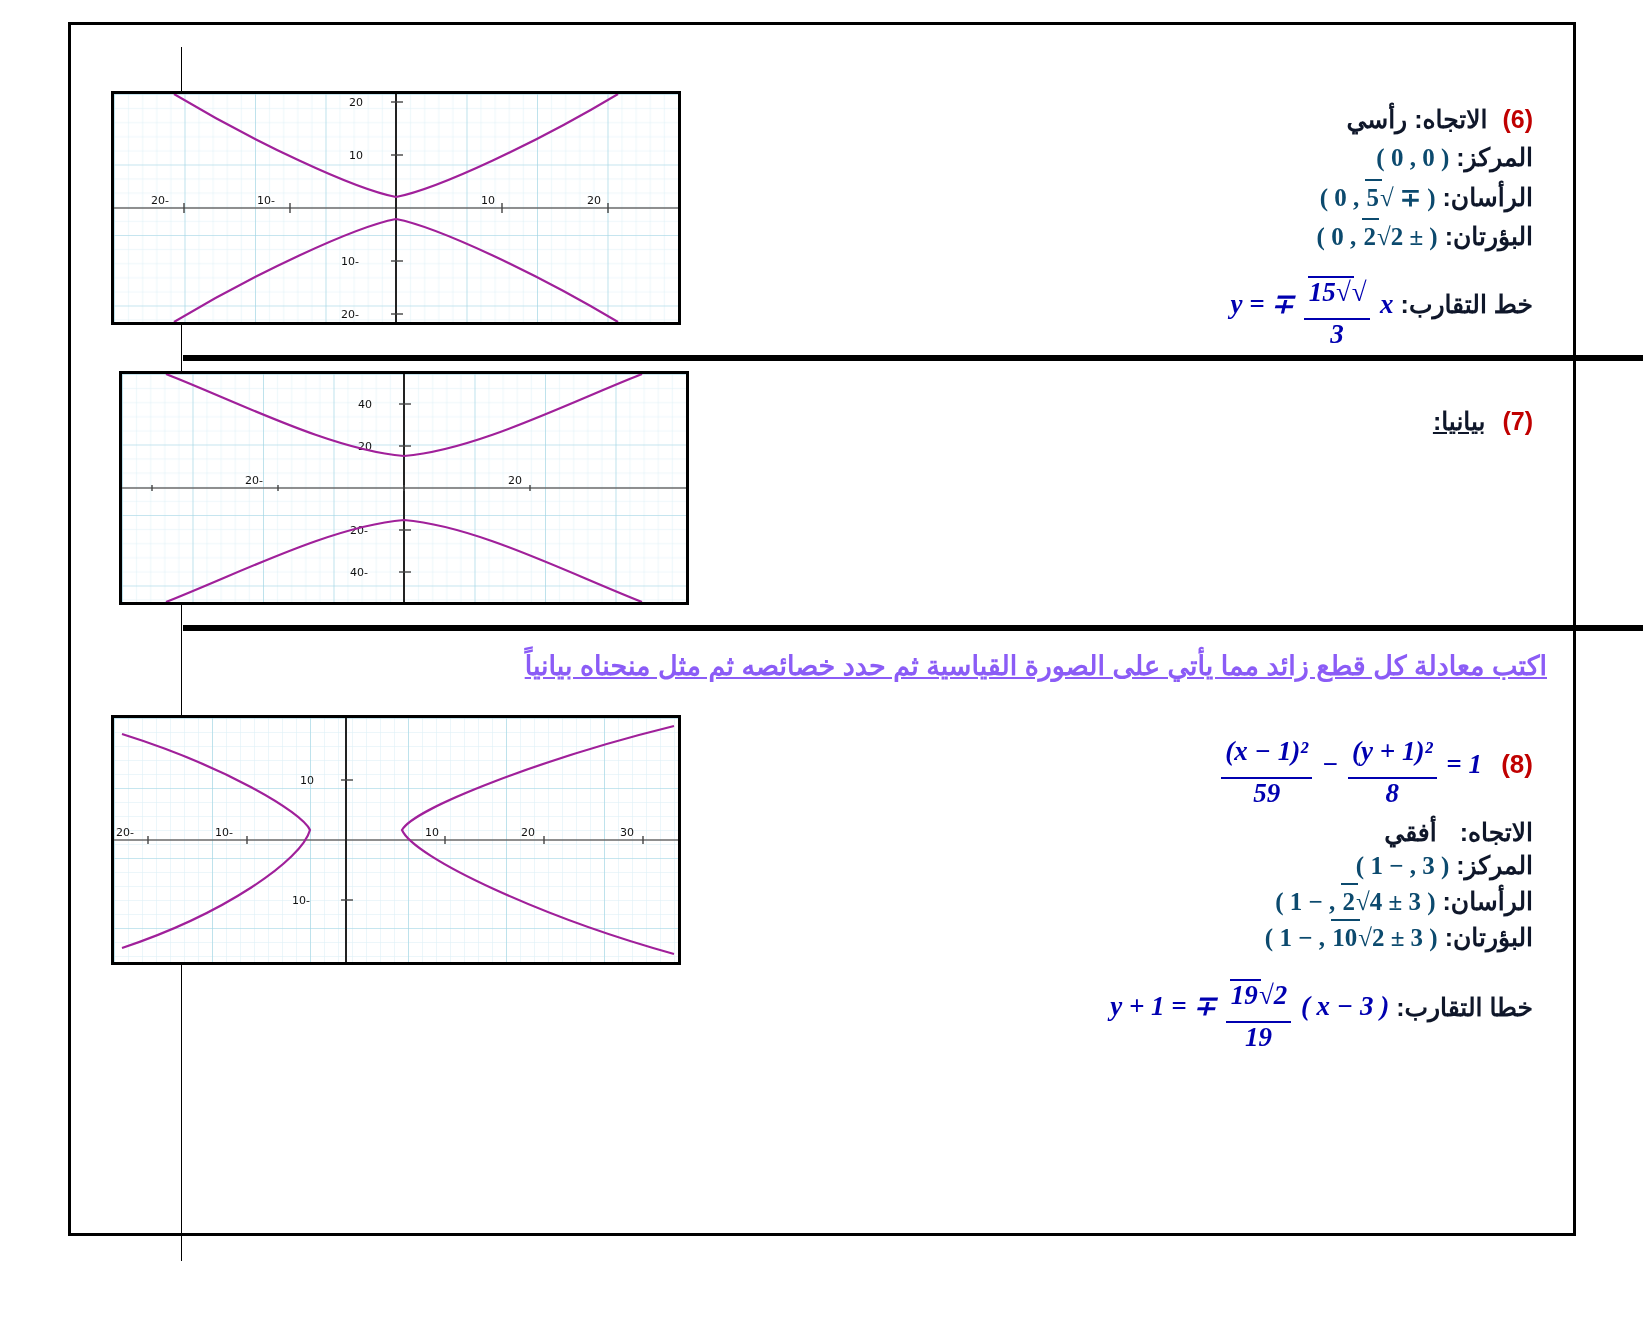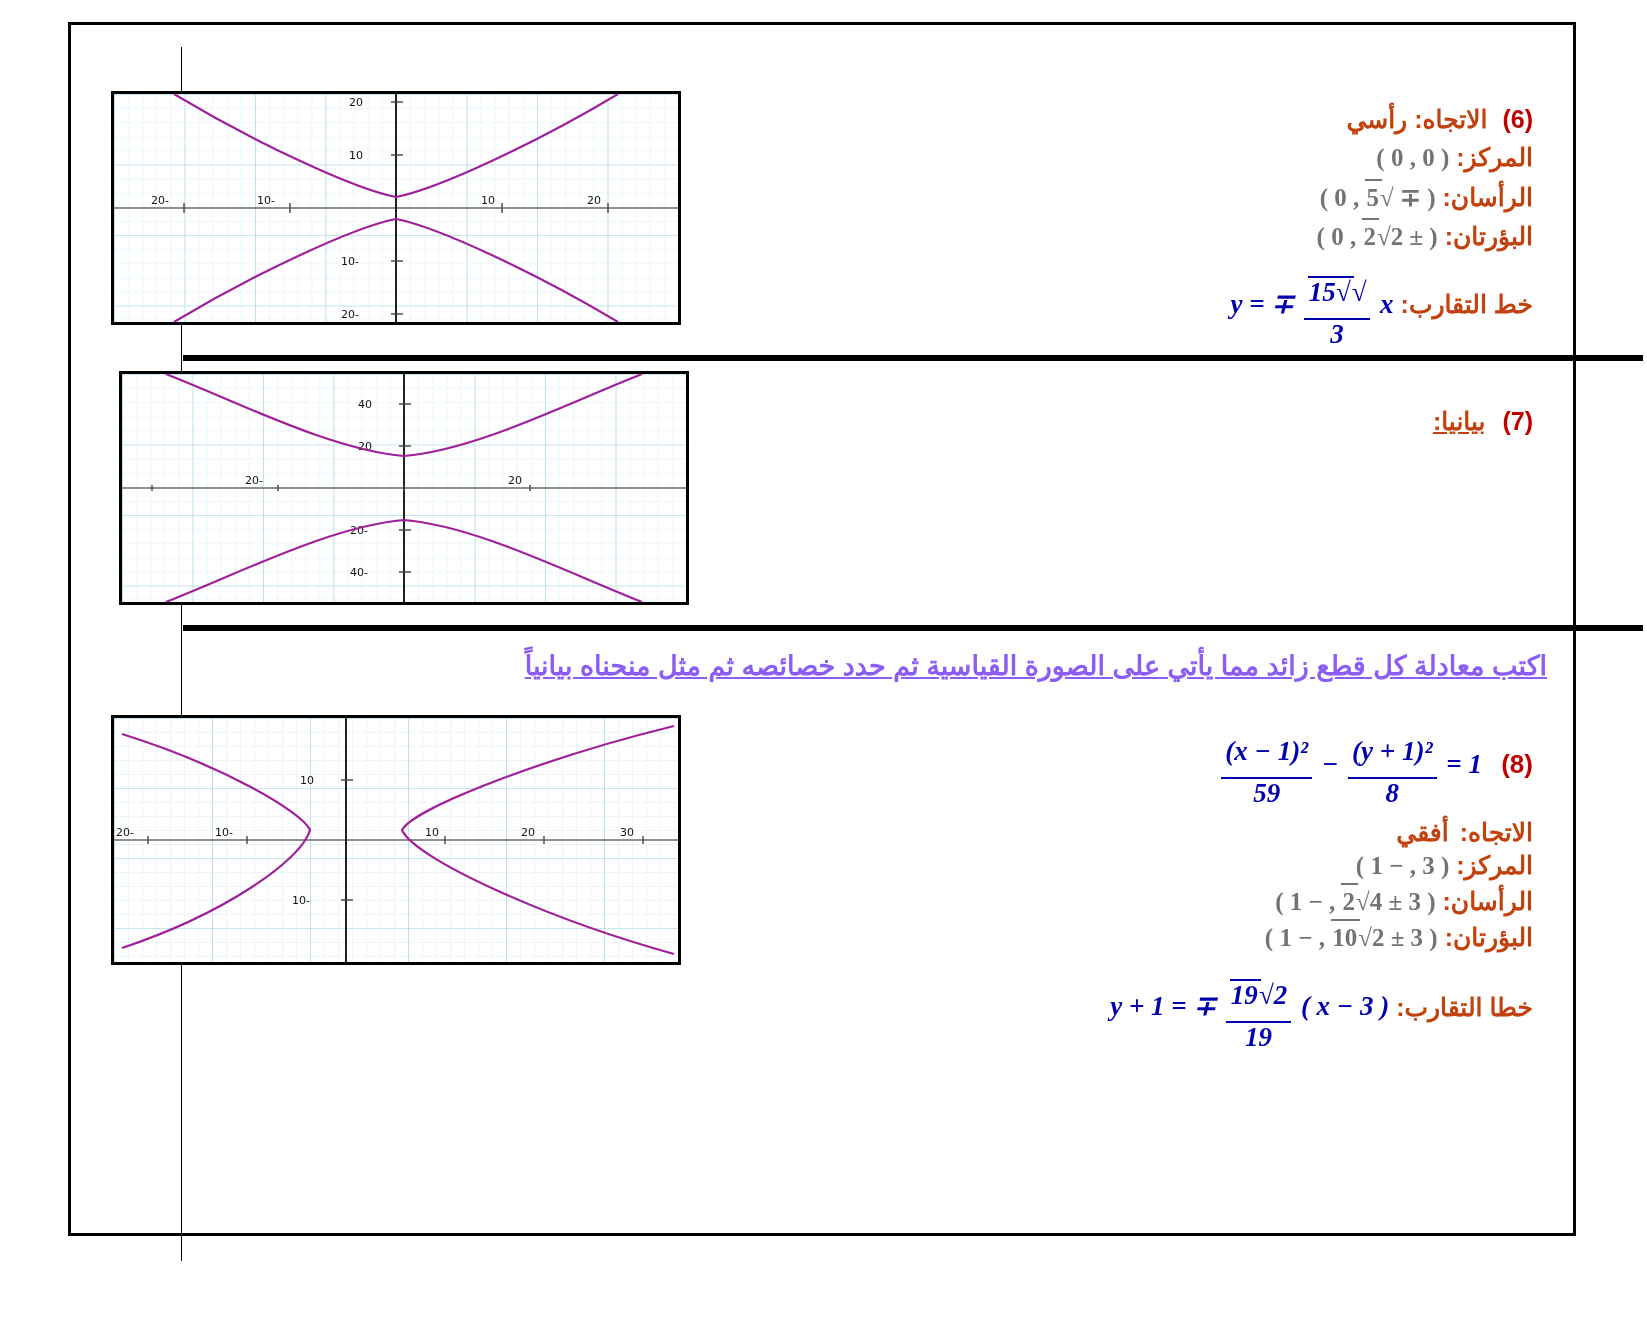--- a/index.html
+++ b/index.html
@@ -40,30 +40,30 @@
     overflow:hidden;
   }
   .graphbox svg{display:block;}
   
   .rtl-line{
     direction:rtl;
     text-align:right;
     font-weight:bold;
     white-space:nowrap;
   }
-  .red{color:#c2410c;}
+  .red{color:#0f172a;}
   .num{color:#c00000;font-weight:bold;}
   .mathb{
     color:#0000b0;
     font-family:"Liberation Serif", serif;
     font-weight:bold;
     font-style:italic;
   }
   .mathr{
-    color:#737373;
+    color:#0c4a6e;
     font-family:"Liberation Serif", serif;
     font-weight:bold;
   }
   .frac{
     display:inline-block;
     vertical-align:middle;
     text-align:center;
     line-height:1.05;
     margin:0 3px;
   }
@@ -280,21 +280,21 @@
         <span class="frac">
           <span class="top">(y + 1)²</span>
           <span class="bot">8</span>
         </span>
         <span>= 1</span>
       </span>
     </div>
 
     <div class="rtl-line red" style="font-size:25px; line-height:1.35;">
       <span>الاتجاه:</span>
-      <span style="margin-right:4px;">أفقي</span>
+      <span style="margin-right:16px;">أفقي</span>
     </div>
     <div class="rtl-line" style="font-size:25px; line-height:1.35;">
       <span class="red">المركز: </span><span class="mathr">( 3 , − 1 )</span>
     </div>
     <div class="rtl-line" style="font-size:25px; line-height:1.35;">
       <span class="red">الرأسان: </span><span class="mathr">( 3 ± 4<span class="sqrtsym">√</span><span class="sqrt">2</span> , − 1 )</span>
     </div>
     <div class="rtl-line" style="font-size:25px; line-height:1.35;">
       <span class="red">البؤرتان: </span><span class="mathr">( 3 ± 2<span class="sqrtsym">√</span><span class="sqrt">10</span> , − 1 )</span>
     </div>

